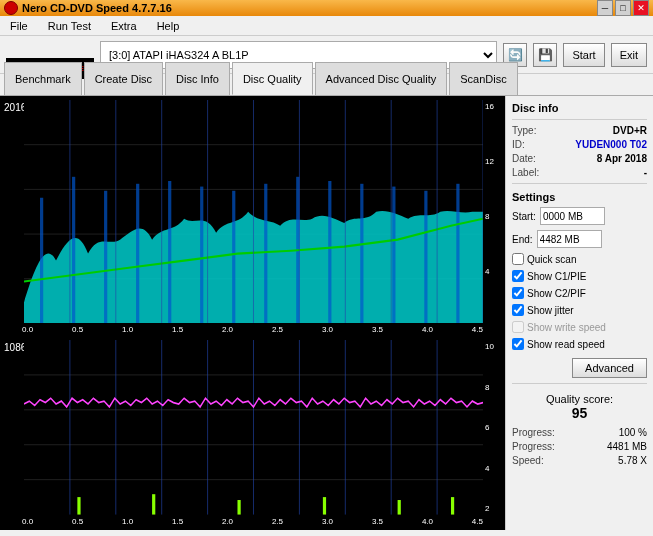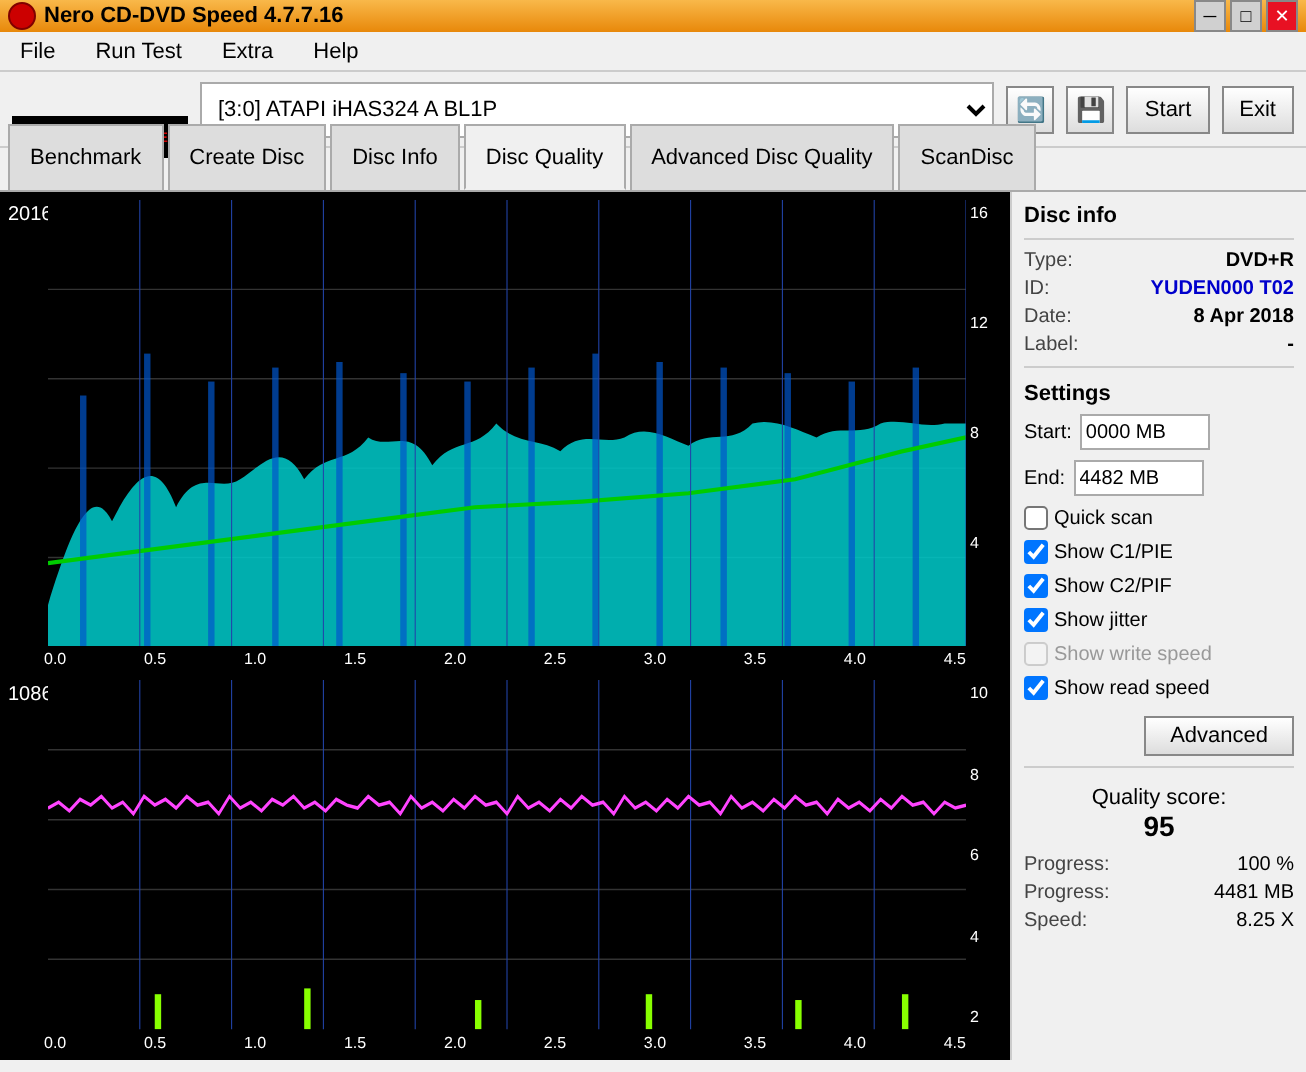--- a/index.html
+++ b/index.html
@@ -423,17 +423,17 @@
     <div class="info-row" style="margin-top:3px;">
       <span class="info-label">Progress:</span>
       <span>100 %</span>
     </div>
     <div class="info-row">
       <span class="info-label">Progress:</span>
       <span>4481 MB</span>
     </div>
     <div class="info-row">
       <span class="info-label">Speed:</span>
-      <span>8.25 X</span>
+      <span>5.78 X</span>
     </div>
 
   </div>
 </div>
 
 </body></html>

